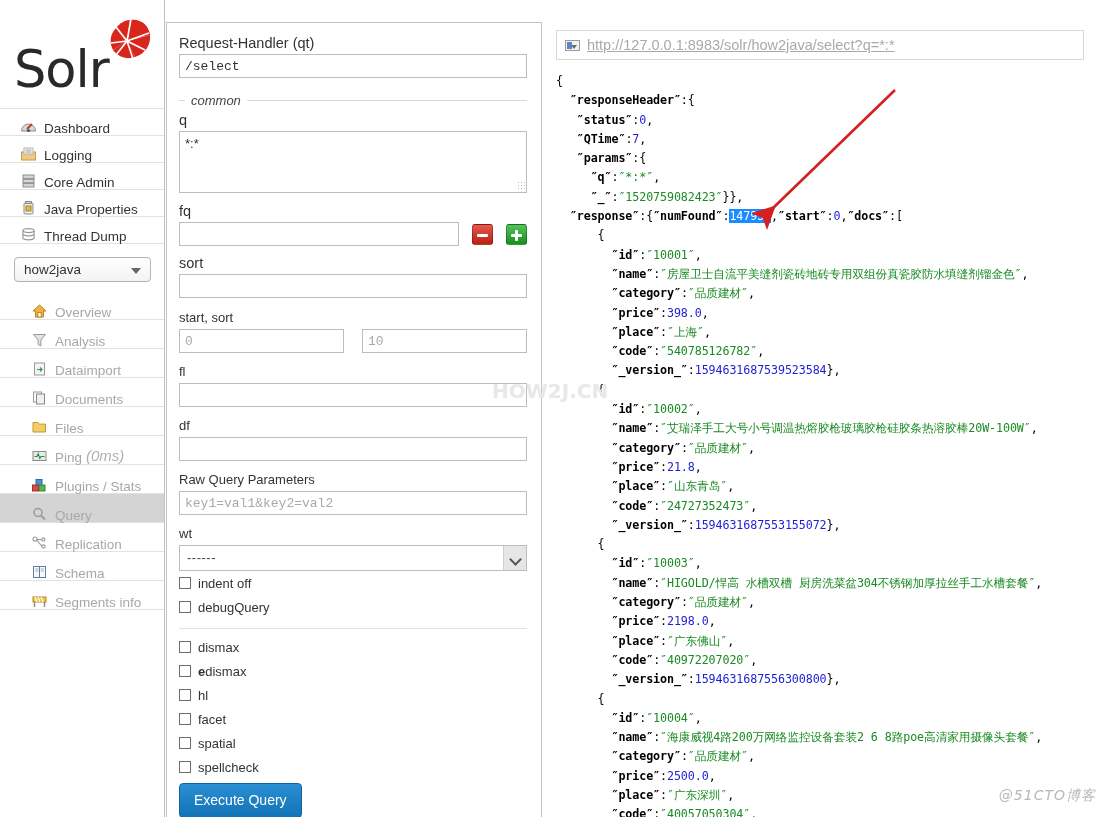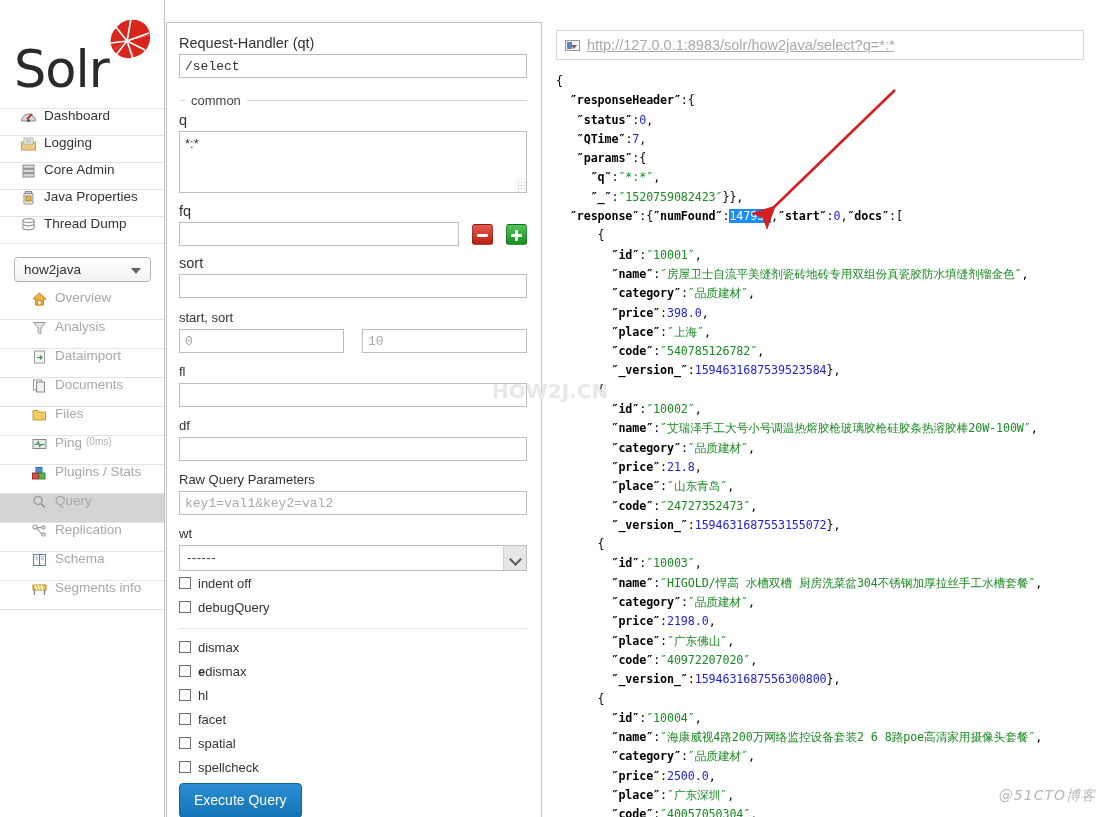--- a/index.html
+++ b/index.html
@@ -39,21 +39,21 @@
     margin-top: 26px;
   }
   .logo-burst {
     position: absolute;
     left: 100px; top: 16px;
     width: 52px; height: 52px;
   }
 
   .nav-top { border-top: 1px solid #e2e2e2; }
   .nav-item {
-    display: flex; align-items: flex-start;
+    display: flex; align-items: flex-end;
     height: 27px;
     padding-left: 20px;
     border-bottom: 1px solid #e2e2e2;
     font-size: 13.5px;
     color: #333333;
     cursor: pointer;
     white-space: nowrap;
   }
   .nav-item .nm-ico {
     width: 17px; height: 16px;
@@ -86,21 +86,21 @@
   }
 
   .core-nav { }
   .core-nav .nav-item {
     padding-left: 31px;
     color: #a8a8a8;
     height: 29px;
     font-size: 13.5px;
   }
   .core-nav .nav-item.active { background: #d4d4d4; }
-  .core-nav .nav-item .suffix { font-size: 10px; color: #b0b0b0; margin-left: 4px; }
+  .core-nav .nav-item .suffix { font-size: 15px; color: #b0b0b0; margin-left: 4px; font-style: italic; }
 
   
   #query-panel {
     position: absolute;
     left: 166px; top: 22px;
     width: 376px; height: 795px;
     border: 1px solid #c3c3c3;
     border-bottom: none;
     background: #ffffff;
     padding: 12px 14px 0 12px;
@@ -127,20 +127,21 @@
   fieldset.common {
     border: none;
     border-top: 1px solid #d8d8d8;
     margin: 15px 0 4px 0;
     padding: 0;
   }
   fieldset.common legend {
     font-size: 13px; color: #444;
     padding: 0 6px 0 6px;
     margin-left: 6px;
+    font-style: italic;
   }
   .q-area {
     width: 348px; height: 62px;
     border: 1px solid #bdbdbd;
     font-family: "Liberation Sans", sans-serif;
     font-size: 13px;
     color: #333;
     padding: 4px 5px;
     resize: none;
     outline: none;

